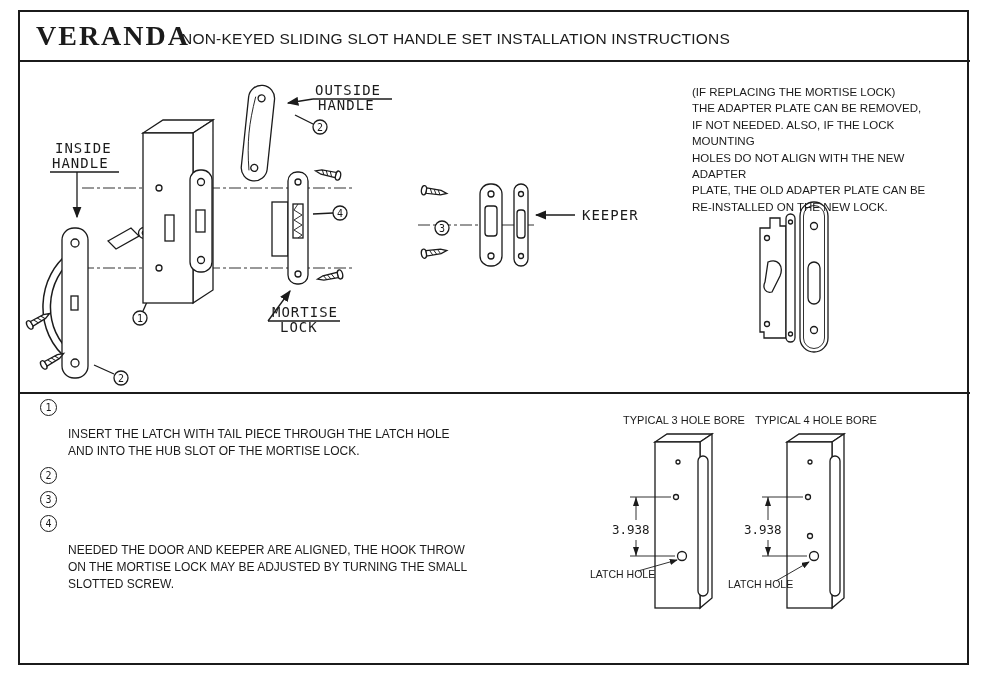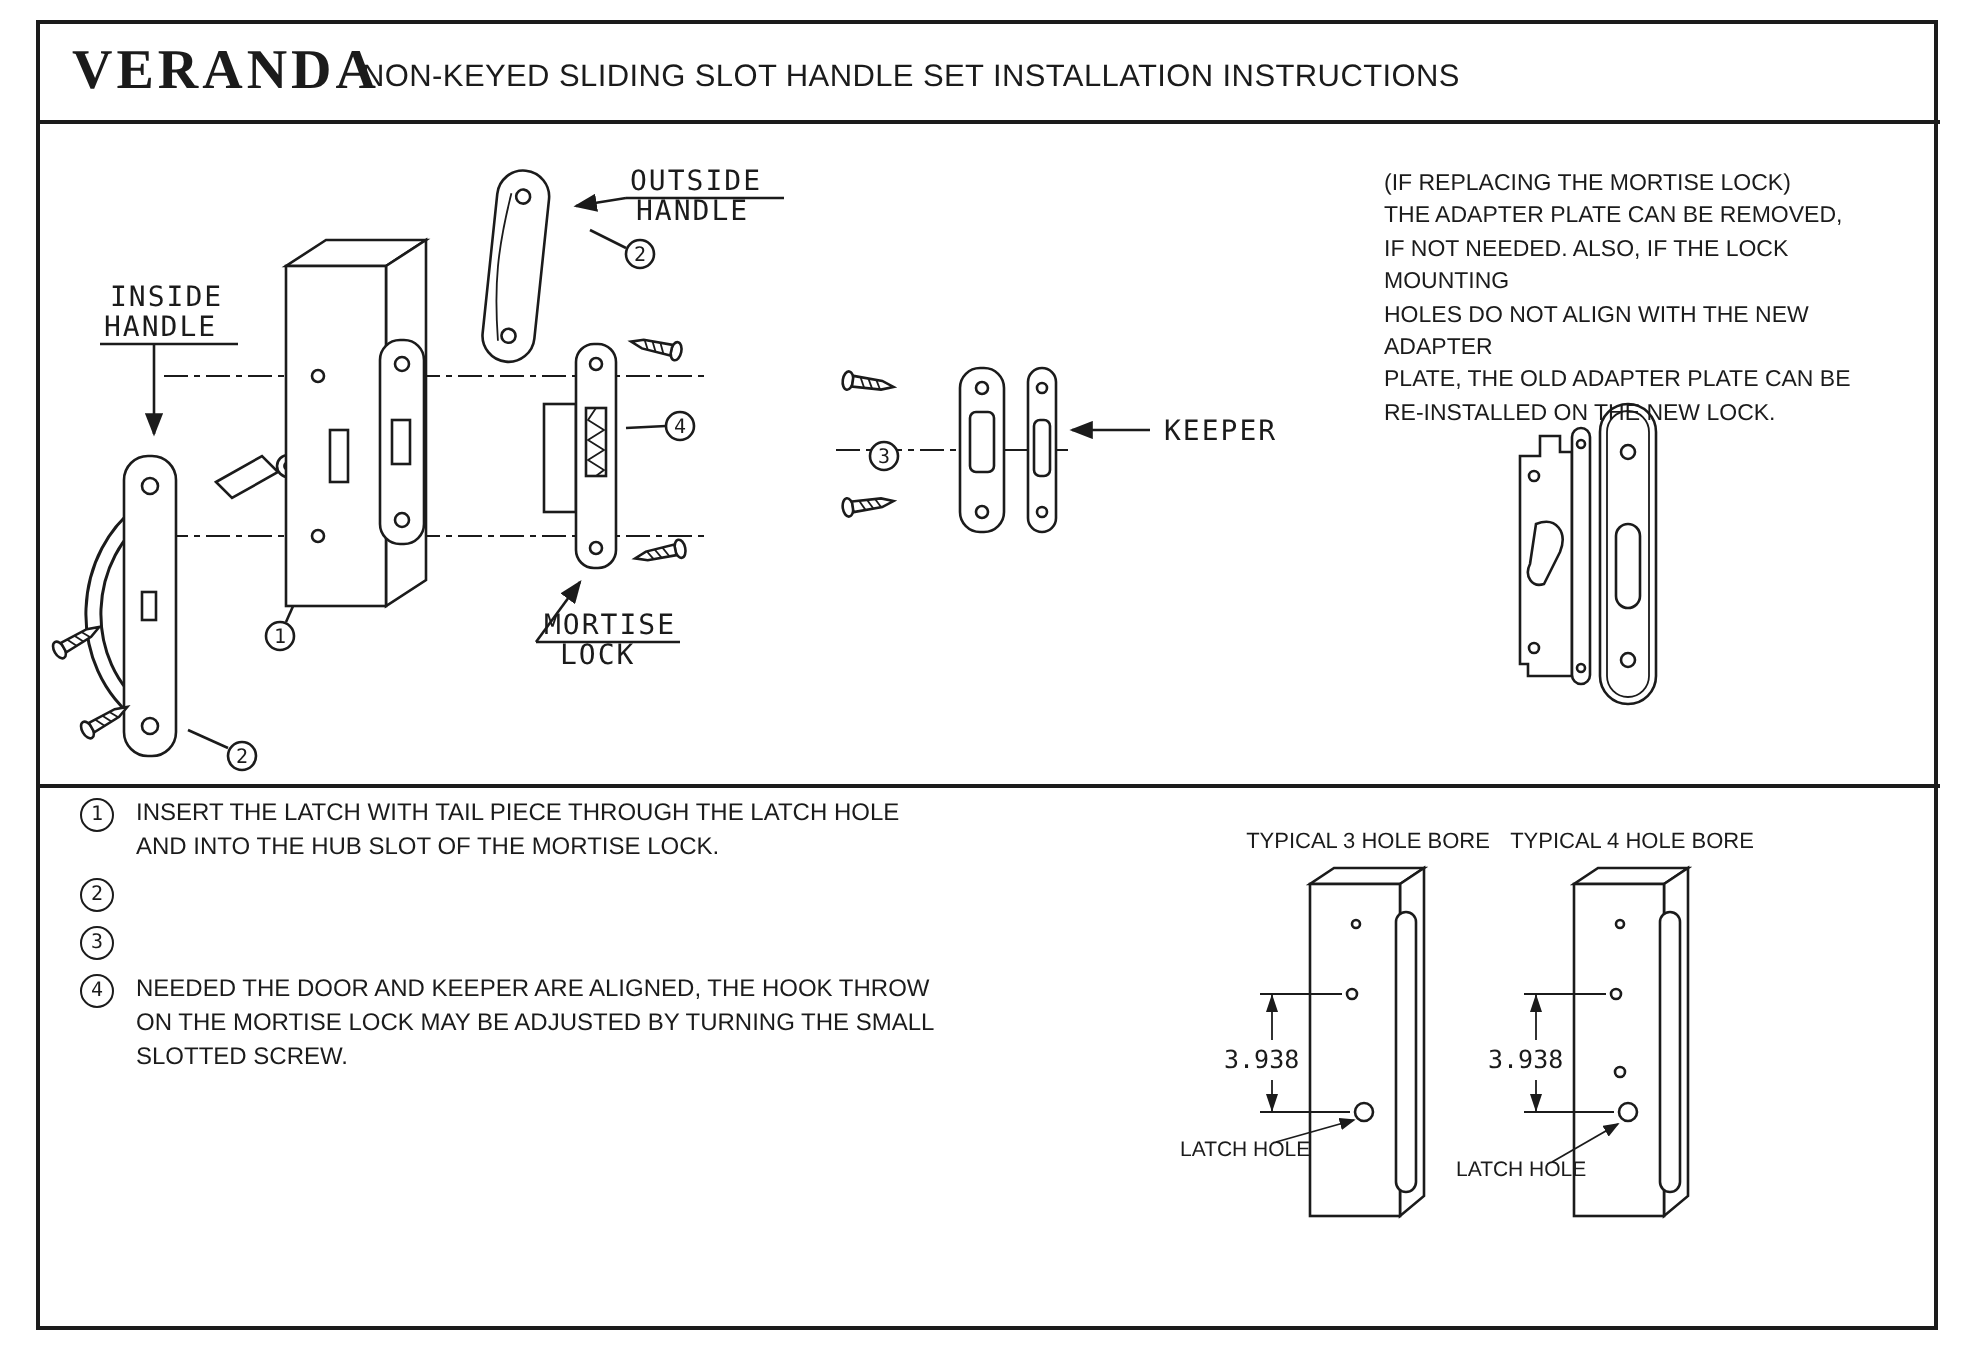--- a/index.html
+++ b/index.html
@@ -13,21 +13,21 @@
   .brand{position:absolute;left:36px;top:20px;font-family:"Liberation Serif",serif;
          font-weight:700;font-size:28px;letter-spacing:2px;}
   .doc-title{position:absolute;left:181px;top:30px;font-size:15.5px;letter-spacing:.2px;}
   .note{position:absolute;left:692px;top:84px;width:250px;font-size:11.5px;
         line-height:16.4px;white-space:pre-line;}
   .instructions{position:absolute;left:40px;top:398px;width:450px;}
   .ins-item{display:flex;gap:11px;margin-bottom:6px;align-items:flex-start;}
   .num{flex:none;width:15px;height:15px;border:1.4px solid #1b1b1b;border-radius:50%;
        display:flex;align-items:center;justify-content:center;
        font:10px "DejaVu Sans Mono",monospace;margin-top:1px;}
-  .ins-text{font-size:12px;line-height:17px;white-space:pre-line;}
+  .ins-text{font-size:12px;line-height:17px;white-space:pre-line;margin-top:28px;}
   svg{position:absolute;overflow:visible;}
   .topdiag{left:22px;top:64px;width:926px;height:328px;}
   .borediag{left:578px;top:408px;width:330px;height:215px;}
   .ln{fill:none;stroke:#1b1b1b;stroke-width:1.3;}
   .lnt{fill:none;stroke:#1b1b1b;stroke-width:0.9;}
   .fw{fill:#fff;stroke:#1b1b1b;stroke-width:1.3;}
   .cl{fill:none;stroke:#1b1b1b;stroke-width:0.9;stroke-dasharray:12 3 3 3;}
   .lbl{font:14px "DejaVu Sans Mono",monospace;letter-spacing:1px;fill:#1b1b1b;}
   .co{font:10px "DejaVu Sans Mono",monospace;fill:#1b1b1b;}
   .btitle{font:11px "Liberation Sans",sans-serif;fill:#1b1b1b;}

